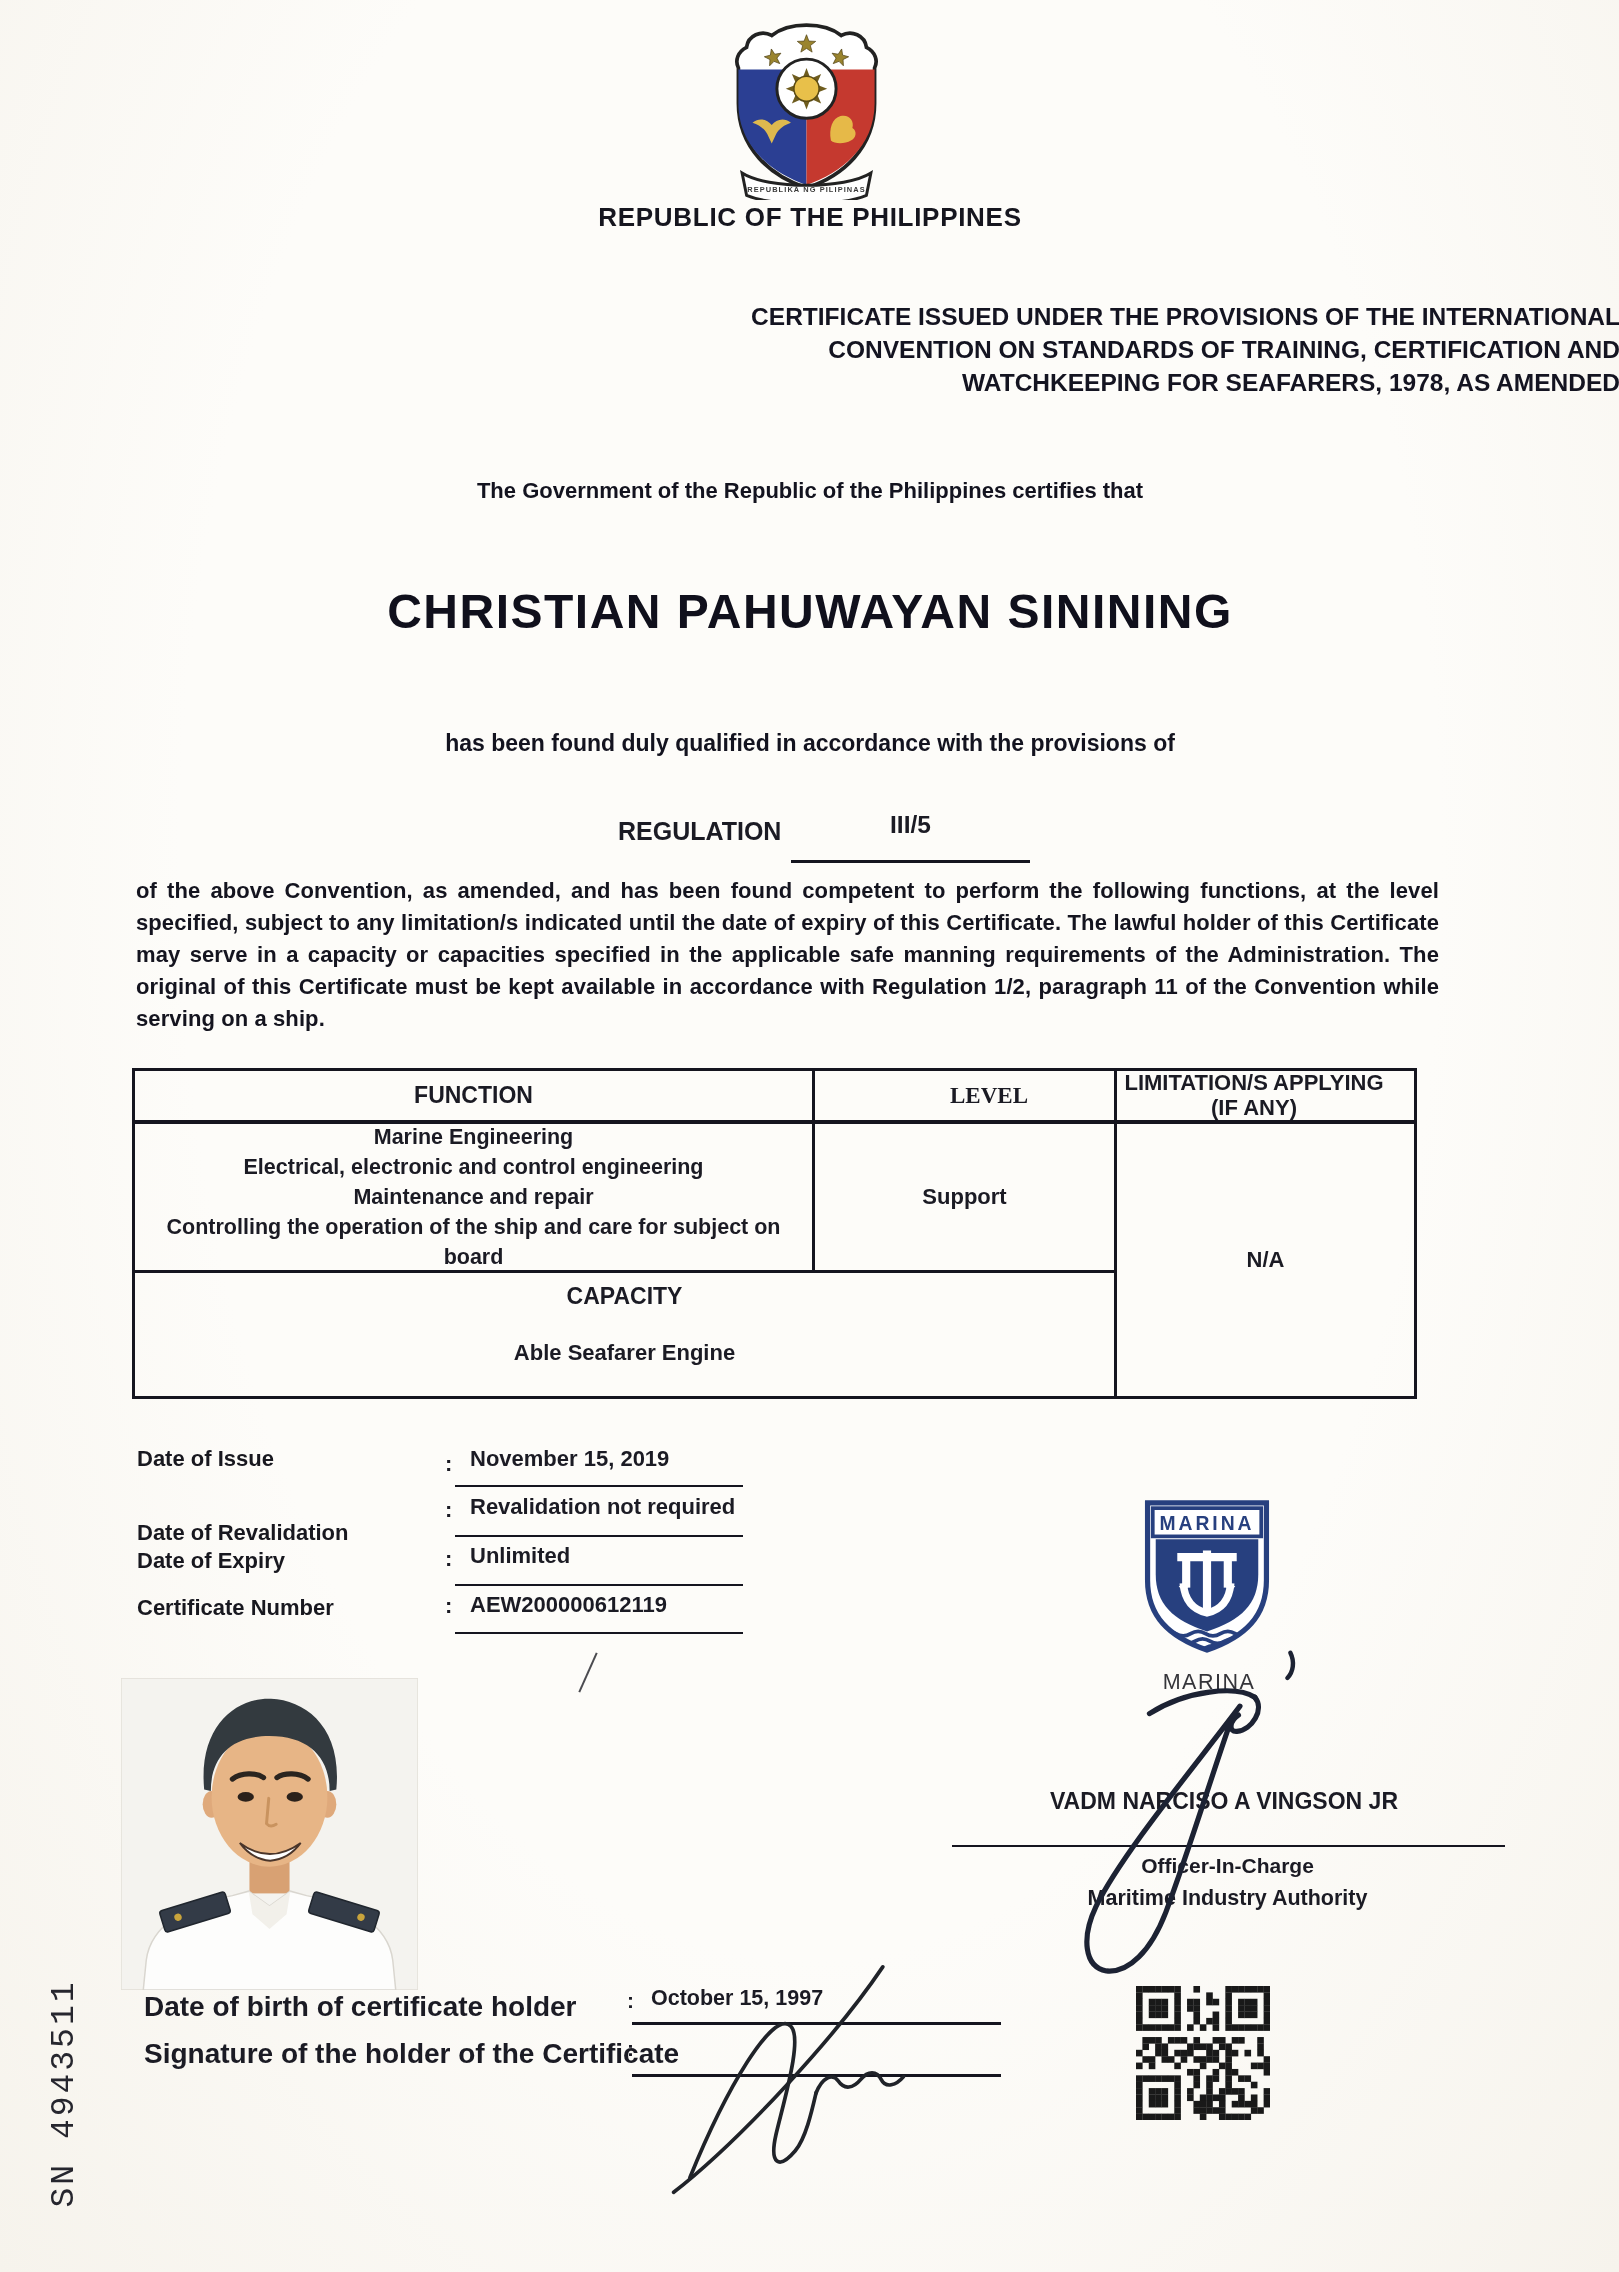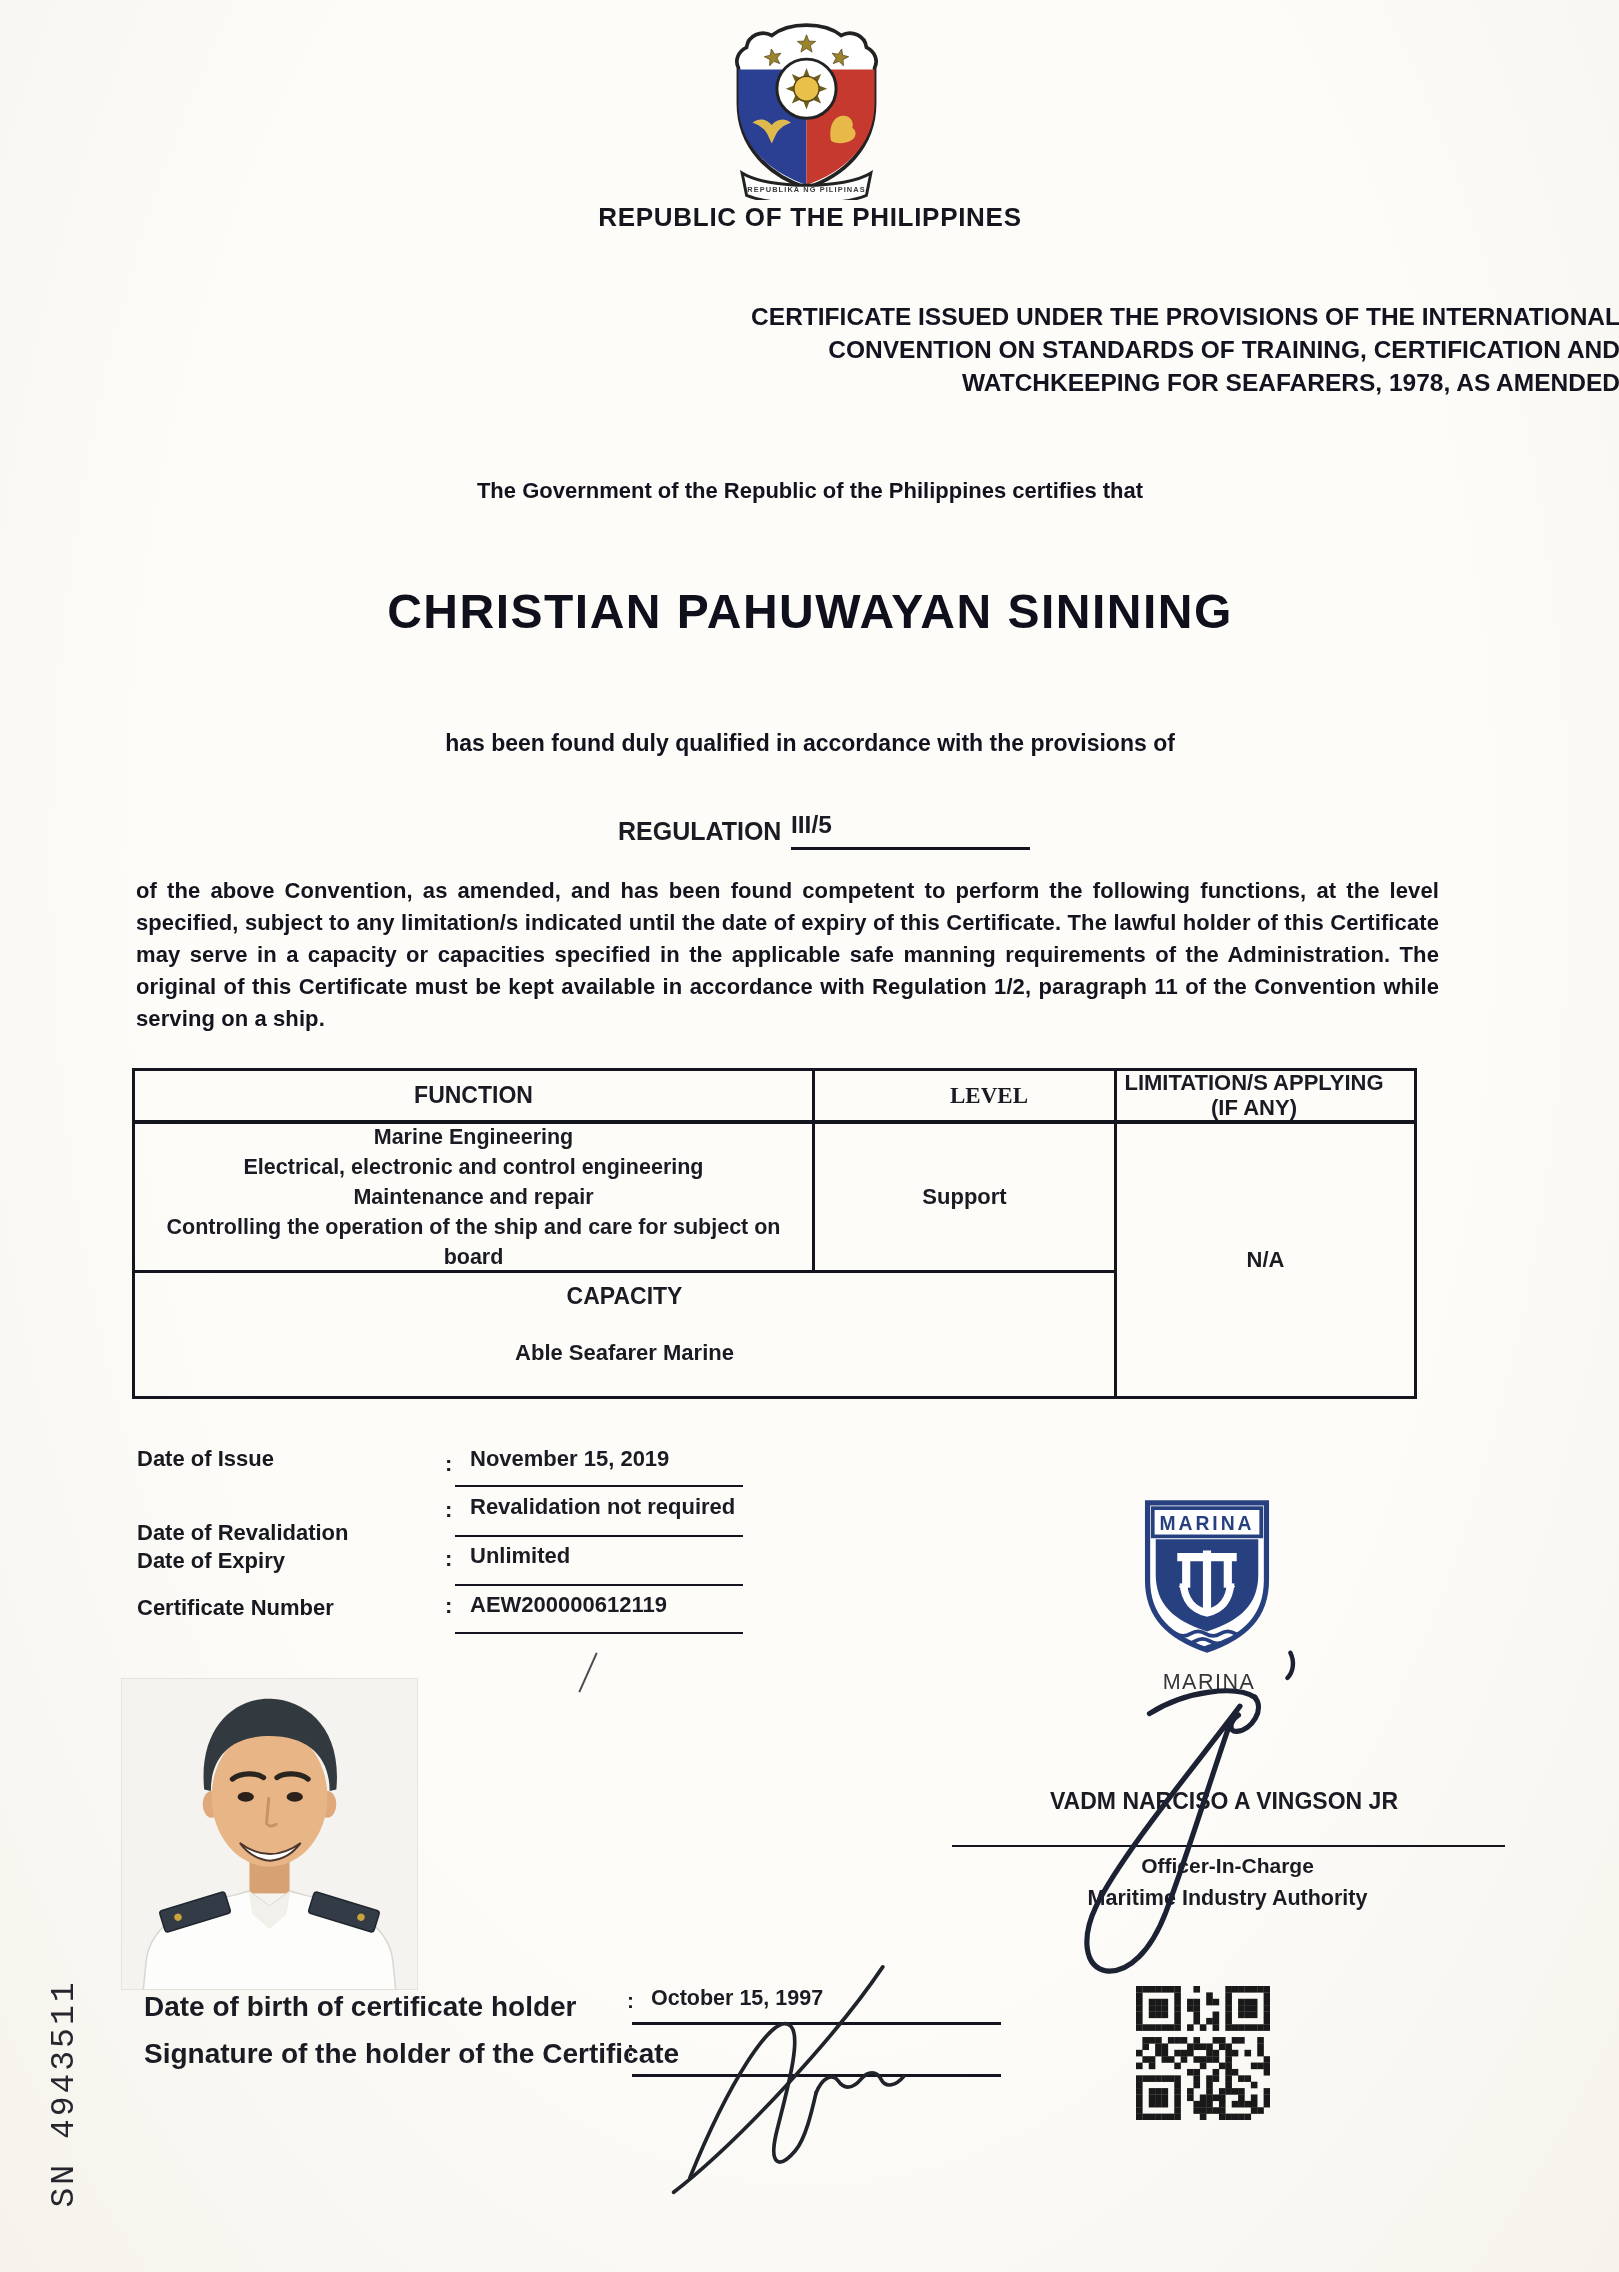--- a/index.html
+++ b/index.html
@@ -15,21 +15,21 @@
   }
   .abs{position:absolute;}
   .ctr{left:0;right:0;text-align:center;}
   
   .republic{top:202px;font-size:26px;font-weight:bold;letter-spacing:0.7px;color:#16161f;}
   .title-block{top:300px;font-size:24.5px;font-weight:bold;line-height:33px;color:#141421;text-align:right;}
   .certifies{top:478px;font-size:22px;font-weight:bold;color:#13131f;}
   .holder-name{top:584px;font-size:48px;font-weight:bold;letter-spacing:1.5px;color:#10101c;}
   .qualified{top:730px;font-size:23px;font-weight:bold;color:#13131f;}
   .reg-label{left:618px;top:817px;font-size:25px;font-weight:bold;}
-  .reg-line{left:791px;top:811px;width:239px;border-bottom:3.7px solid var(--line);padding-bottom:8px;}
+  .reg-line{left:791px;top:811px;width:239px;text-align:center;border-bottom:3.7px solid var(--line);padding-bottom:21px;}
   .reg-line span{font-size:24.5px;font-weight:bold;}
   
   .body-par{left:136px;top:875px;width:1303px;font-size:22px;font-weight:600;
     line-height:32px;text-align:justify;color:#14141f;letter-spacing:0.1px;}
   
   .tbl{left:132px;top:1068px;width:1279px;height:325px;border:3px solid var(--line);}
   .tbl .cell{position:absolute;display:flex;align-items:center;justify-content:center;text-align:center;}
   .vdivA{left:677px;top:0;width:3px;height:199px;background:var(--line);}
   .vdivB{left:979px;top:0;width:3px;height:325px;background:var(--line);}
   .hdr-line{left:0;top:49px;width:1279px;height:3.7px;background:var(--line);}
@@ -136,21 +136,21 @@
     <div class="cell c-functions">
       <div>Marine Engineering</div>
       <div>Electrical, electronic and control engineering</div>
       <div>Maintenance and repair</div>
       <div>Controlling the operation of the ship and care for subject on board</div>
     </div>
     <div class="cell c-level">Support</div>
     <div class="cell c-limit">N/A</div>
     <div class="c-capacity">
       <div class="cap-label">CAPACITY</div>
-      <div class="cap-value">Able Seafarer Marine</div>
+      <div class="cap-value">Able Seafarer Engine</div>
     </div>
   </div>
 
   <div>
     <div class="abs d-label" style="top:1446px">Date of Issue</div>
     <div class="abs d-colon" style="top:1451px">:</div>
     <div class="abs d-value" style="top:1446px">November 15, 2019</div>
     <div class="abs d-under" style="top:1485px"></div>
 
     <div class="abs d-label" style="top:1520px">Date of Revalidation</div>

